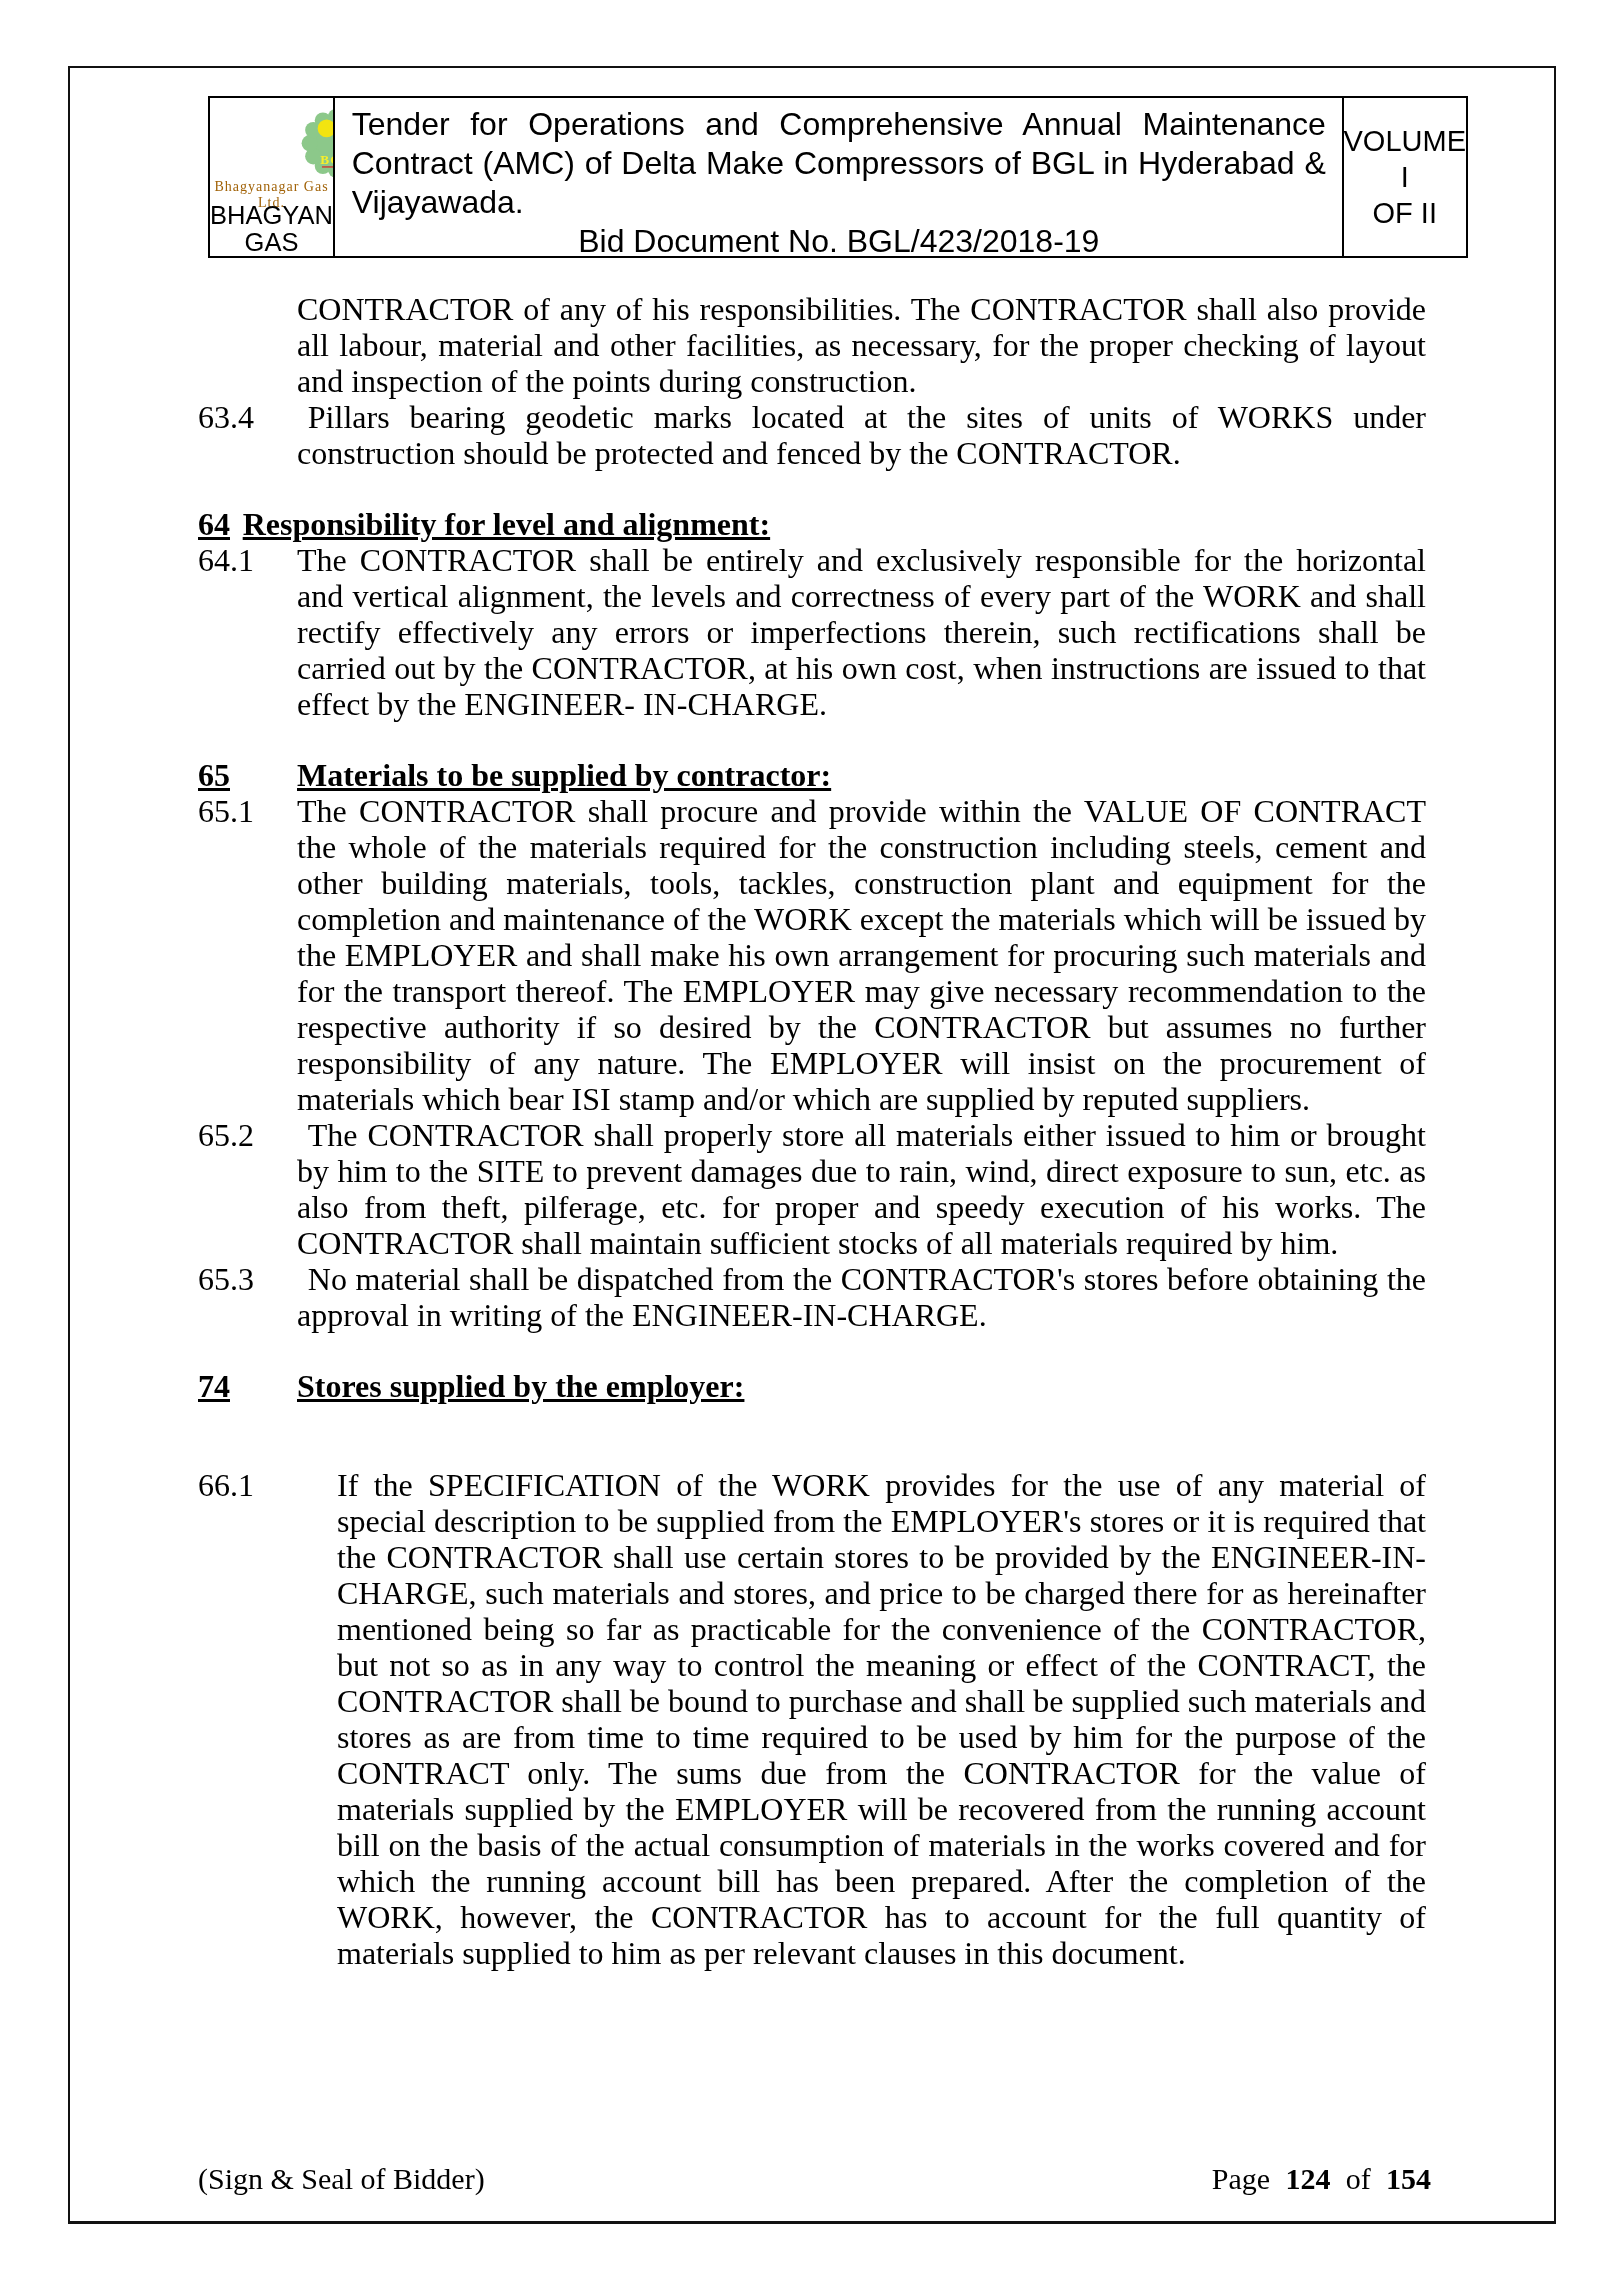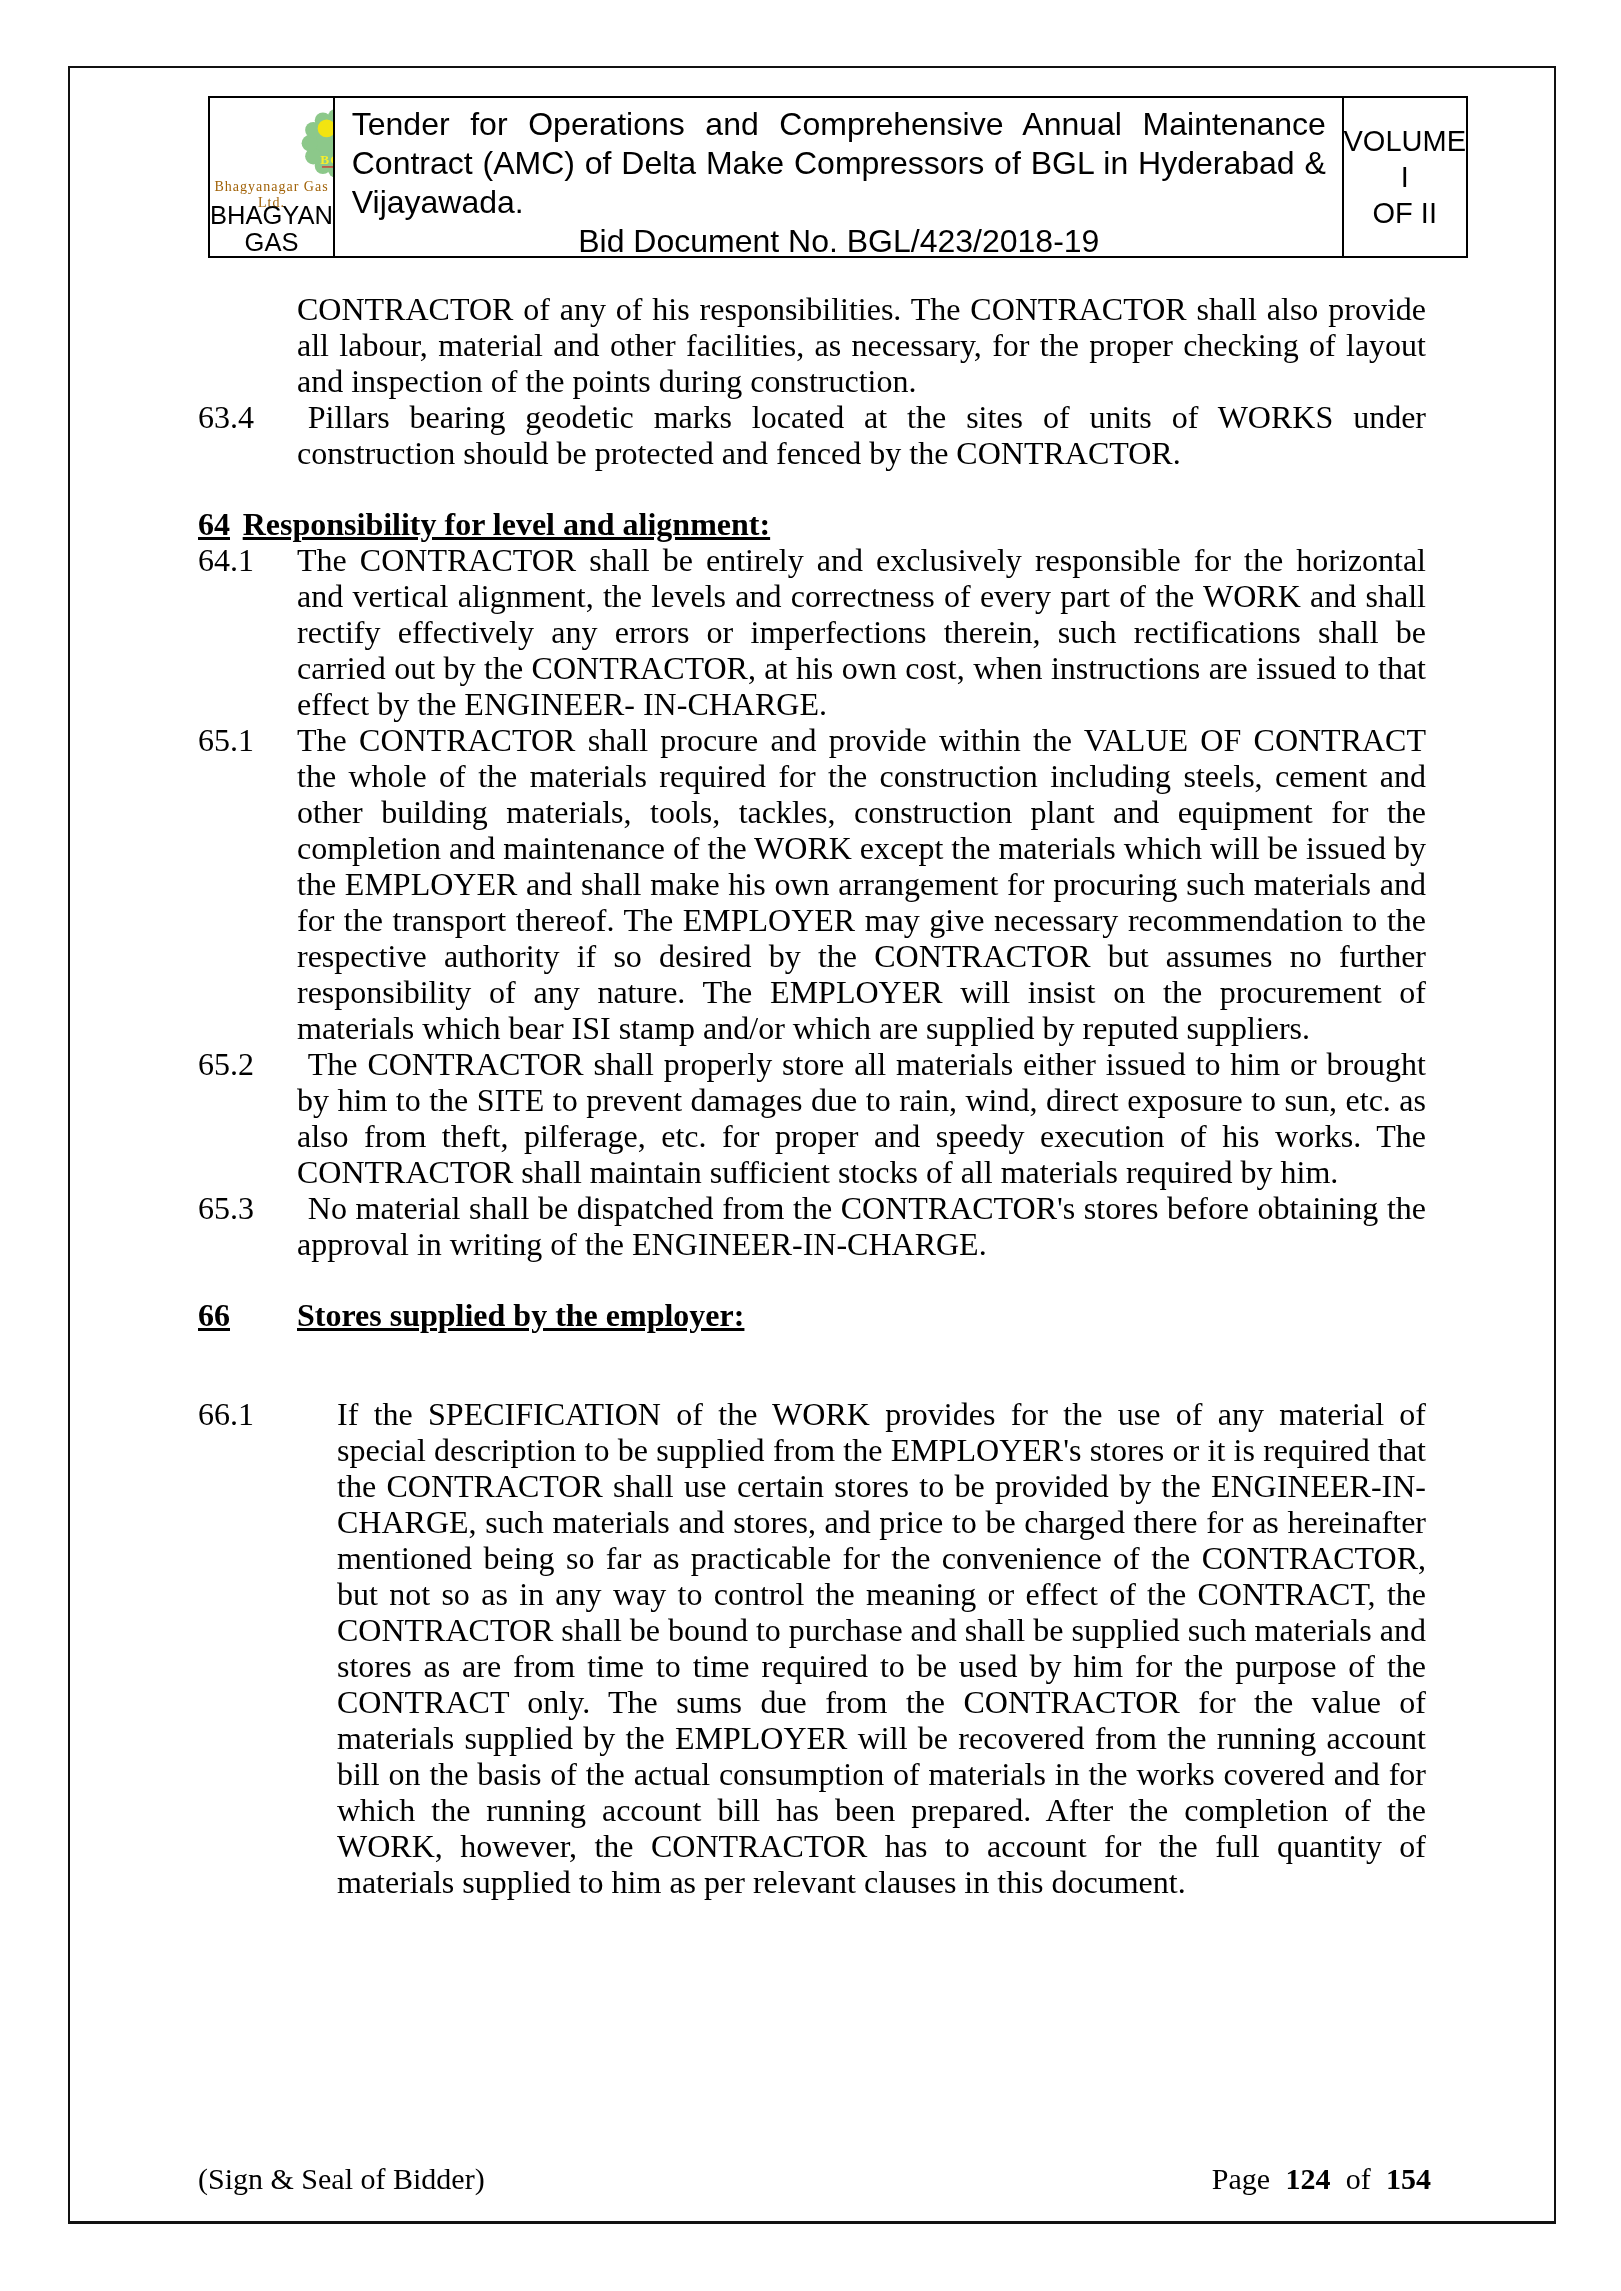--- a/index.html
+++ b/index.html
@@ -128,38 +128,42 @@
 
     <div class="inline-heading sp-before">
       <span class="hnum">64</span><span>Responsibility for level and alignment:</span>
     </div>
 
     <div class="clause">
       <span class="num">64.1</span>
       <div class="txt">The CONTRACTOR shall be entirely and exclusively responsible for the horizontal and vertical alignment, the levels and correctness of every part of the WORK and shall rectify effectively any errors or imperfections therein, such rectifications shall be carried out by the CONTRACTOR, at his own cost, when instructions are issued to that effect by the ENGINEER- IN-CHARGE.</div>
     </div>
 
+    <div class="clause heading sp-before">
+      <span class="num">65</span>
+      <div class="txt">Materials to be supplied by contractor:</div>
+    </div>
 
     <div class="clause">
       <span class="num">65.1</span>
       <div class="txt">The CONTRACTOR shall procure and provide within the VALUE OF CONTRACT the whole of the materials required for the construction including steels, cement and other building materials, tools, tackles, construction plant and equipment for the completion and maintenance of the WORK except the materials which will be issued by the EMPLOYER and shall make his own arrangement for procuring such materials and for the transport thereof. The EMPLOYER may give necessary recommendation to the respective authority if so desired by the CONTRACTOR but assumes no further responsibility of any nature. The EMPLOYER will insist on the procurement of materials which bear ISI stamp and/or which are supplied by reputed suppliers.</div>
     </div>
 
     <div class="clause indent1">
       <span class="num">65.2</span>
       <div class="txt">The CONTRACTOR shall properly store all materials either issued to him or brought by him to the SITE to prevent damages due to rain, wind, direct exposure to sun, etc. as also from theft, pilferage, etc. for proper and speedy execution of his works. The CONTRACTOR shall maintain sufficient stocks of all materials required by him.</div>
     </div>
 
     <div class="clause indent1">
       <span class="num">65.3</span>
       <div class="txt">No material shall be dispatched from the CONTRACTOR's stores before obtaining the approval in writing of the ENGINEER-IN-CHARGE.</div>
     </div>
 
     <div class="clause heading sp-before">
-      <span class="num">66</span>
+      <span class="num">74</span>
       <div class="txt">Stores supplied by the employer:</div>
     </div>
 
     <div class="clause sp-before-lg">
       <span class="num">66.1</span>
       <div class="txt">If the SPECIFICATION of the WORK provides for the use of any material of special description to be supplied from the EMPLOYER's stores or it is required that the CONTRACTOR shall use certain stores to be provided by the ENGINEER-IN-CHARGE, such materials and stores, and price to be charged there for as hereinafter mentioned being so far as practicable for the convenience of the CONTRACTOR, but not so as in any way to control the meaning or effect of the CONTRACT, the CONTRACTOR shall be bound to purchase and shall be supplied such materials and stores as are from time to time required to be used by him for the purpose of the CONTRACT only. The sums due from the CONTRACTOR for the value of materials supplied by the EMPLOYER will be recovered from the running account bill on the basis of the actual consumption of materials in the works covered and for which the running account bill has been prepared. After the completion of the WORK, however, the CONTRACTOR has to account for the full quantity of materials supplied to him as per relevant clauses in this document.</div>
     </div>
 
   </div>
 

